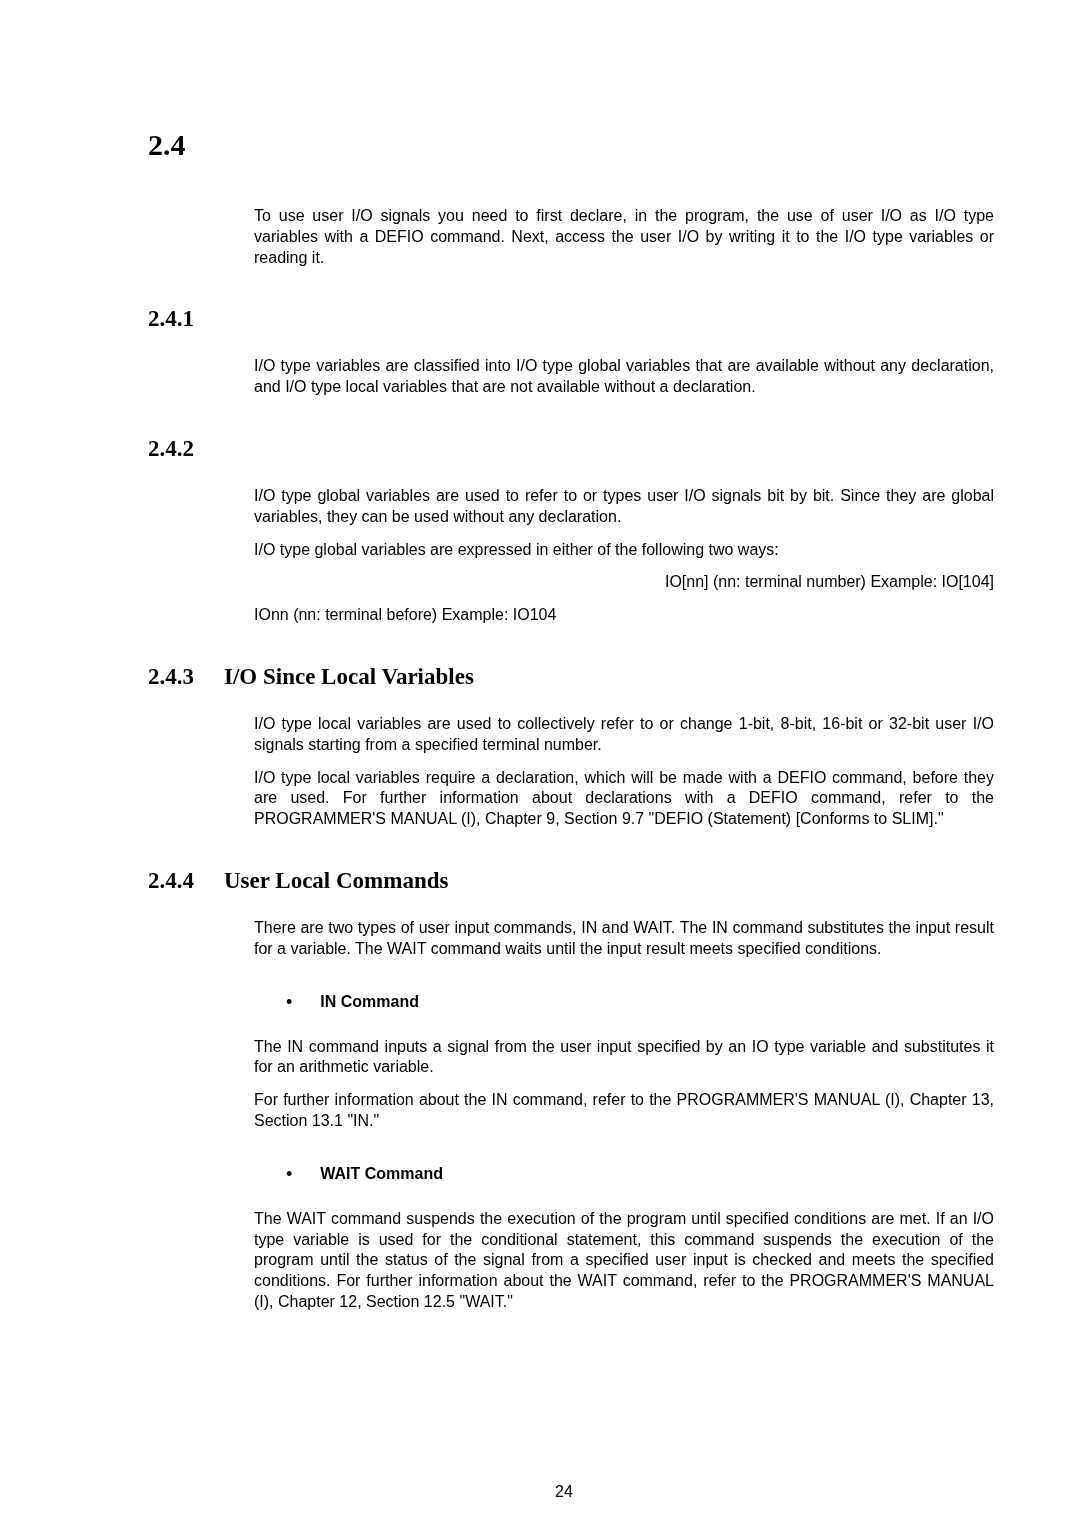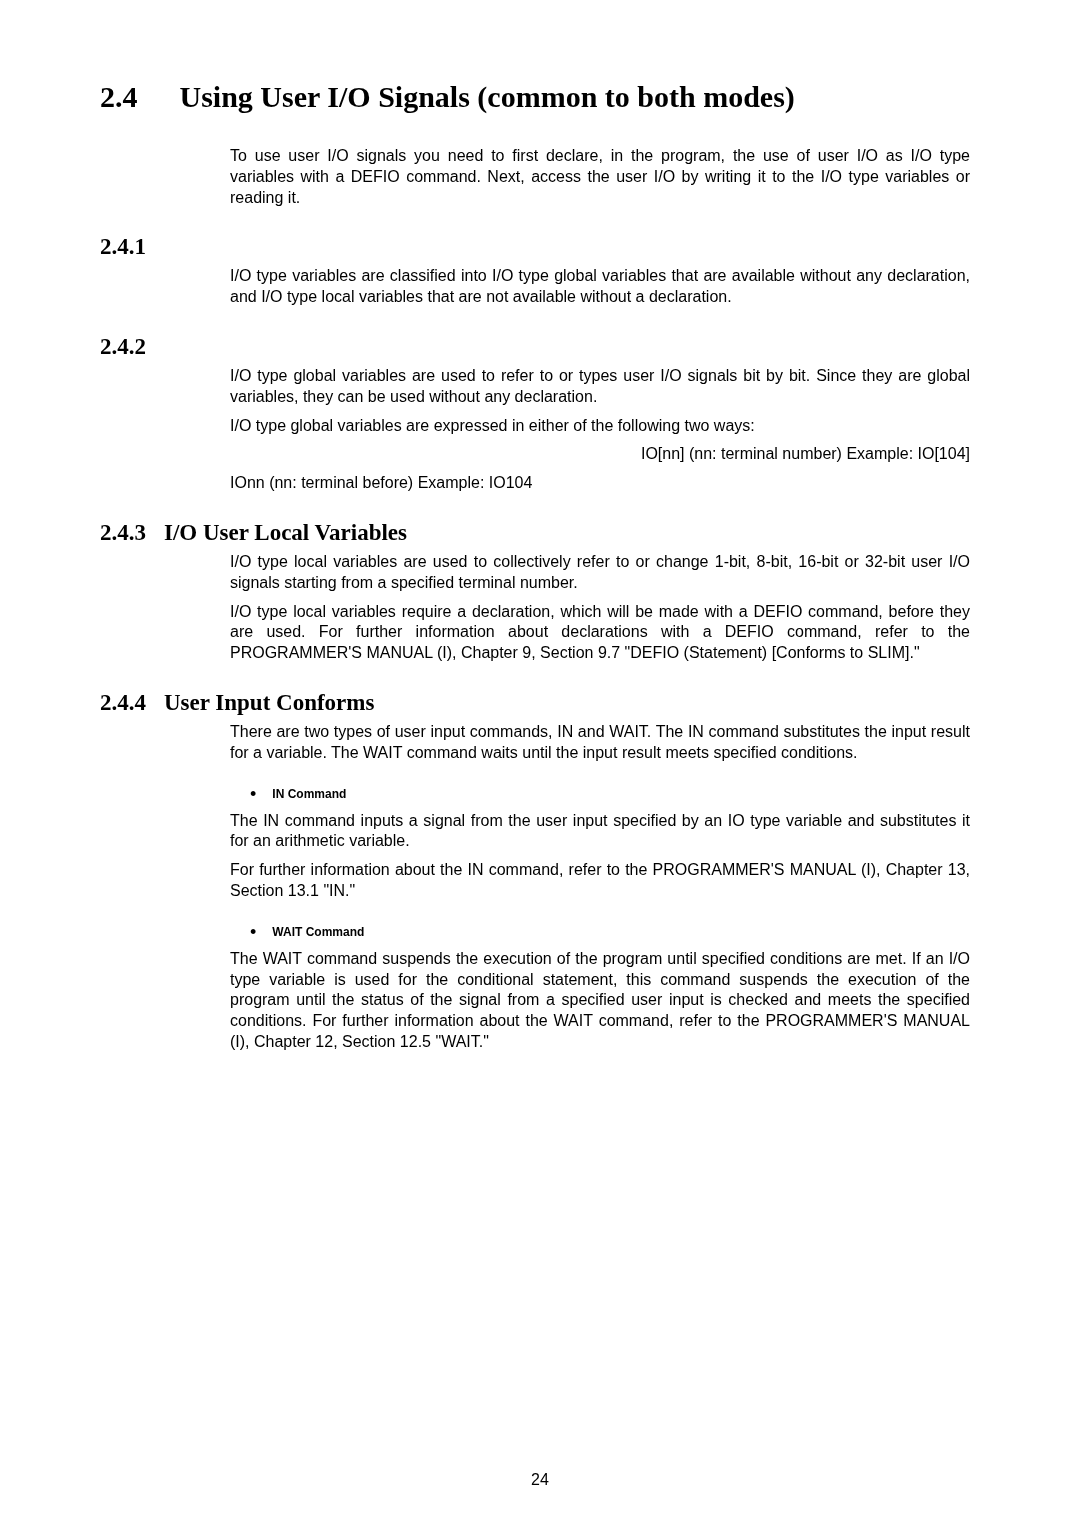--- a/index.html
+++ b/index.html
@@ -1,16 +1,16 @@
 <!DOCTYPE html>
 <html><head>
   <meta charset="utf-8">
   <style>
     * {
-      margin: 0;
+      margin: 12px;
       padding: 0;
       box-sizing: border-box;
     }
     body {
       font-family: Arial, Helvetica, sans-serif;
       background: #fff;
       width: 1080px;
       height: 1528px;
       padding: 80px 100px 40px 100px;
       color: #000;
@@ -64,65 +64,64 @@
       align-items: center;
       margin-left: 150px;
       margin-top: 20px;
       margin-bottom: 6px;
     }
     .bullet {
       font-size: 18px;
       margin-right: 16px;
     }
     .bullet-title {
-      font-size: 12px;
+      font-size: 16px;
       font-weight: bold;
     }
     .page-num {
       position: absolute;
       bottom: 39px;
       left: 0;
       right: 0;
       text-align: center;
       font-size: 16px;
     }
   </style>
 </head>
 <body>
 
 <div class="section-title">
   <span class="section-num">2.4</span>
-  <span class="section-heading">Using User I/O Signals (common to both modes)</span>
 </div>
 
 <p class="body-text">To use user I/O signals you need to first declare, in the program, the use of user I/O as I/O type variables with a DEFIO command. Next, access the user I/O by writing it to the I/O type variables or reading it.</p>
 
 <div class="subsection">
   <span class="subsection-num">2.4.1</span>
 </div>
 <p class="body-text">I/O type variables are classified into I/O type global variables that are available without any declaration, and I/O type local variables that are not available without a declaration.</p>
 
 <div class="subsection">
   <span class="subsection-num">2.4.2</span>
 </div>
 <p class="body-text">I/O type global variables are used to refer to or types user I/O signals bit by bit. Since they are global variables, they can be used without any declaration.</p>
 <p class="body-text gap">I/O type global variables are expressed in either of the following two ways:</p>
 <p class="body-text gap" style="text-align:right;">IO[nn]    (nn: terminal number)    Example: IO[104]</p>
 <p class="body-text gap" style="text-align:left;">IOnn  (nn: terminal before)    Example: IO104</p>
 
 <div class="subsection">
   <span class="subsection-num">2.4.3</span>
-  <span class="subsection-heading">I/O User Local Variables</span>
+  <span class="subsection-heading">I/O Since Local Variables</span>
 </div>
 <p class="body-text">I/O type local variables are used to collectively refer to or change 1-bit, 8-bit, 16-bit or 32-bit user I/O signals starting from a specified terminal number.</p>
 <p class="body-text gap">I/O type local variables require a declaration, which will be made with a DEFIO command, before they are used. For further information about declarations with a DEFIO command, refer to the PROGRAMMER'S MANUAL (I), Chapter 9, Section 9.7 "DEFIO (Statement) [Conforms to SLIM]."</p>
 
 <div class="subsection">
   <span class="subsection-num">2.4.4</span>
-  <span class="subsection-heading">User Input Conforms</span>
+  <span class="subsection-heading">User Local Commands</span>
 </div>
 <p class="body-text">There are two types of user input commands, IN and WAIT. The IN command substitutes the input result for a variable. The WAIT command waits until the input result meets specified conditions.</p>
 
 <div class="bullet-heading">
   <span class="bullet">•</span>
   <span class="bullet-title">IN Command</span>
 </div>
 <p class="body-text">The IN command inputs a signal from the user input specified by an IO type variable and substitutes it for an arithmetic variable.</p>
 <p class="body-text gap">For further information about the IN command, refer to the PROGRAMMER'S MANUAL (I), Chapter 13, Section 13.1 "IN."</p>
 

